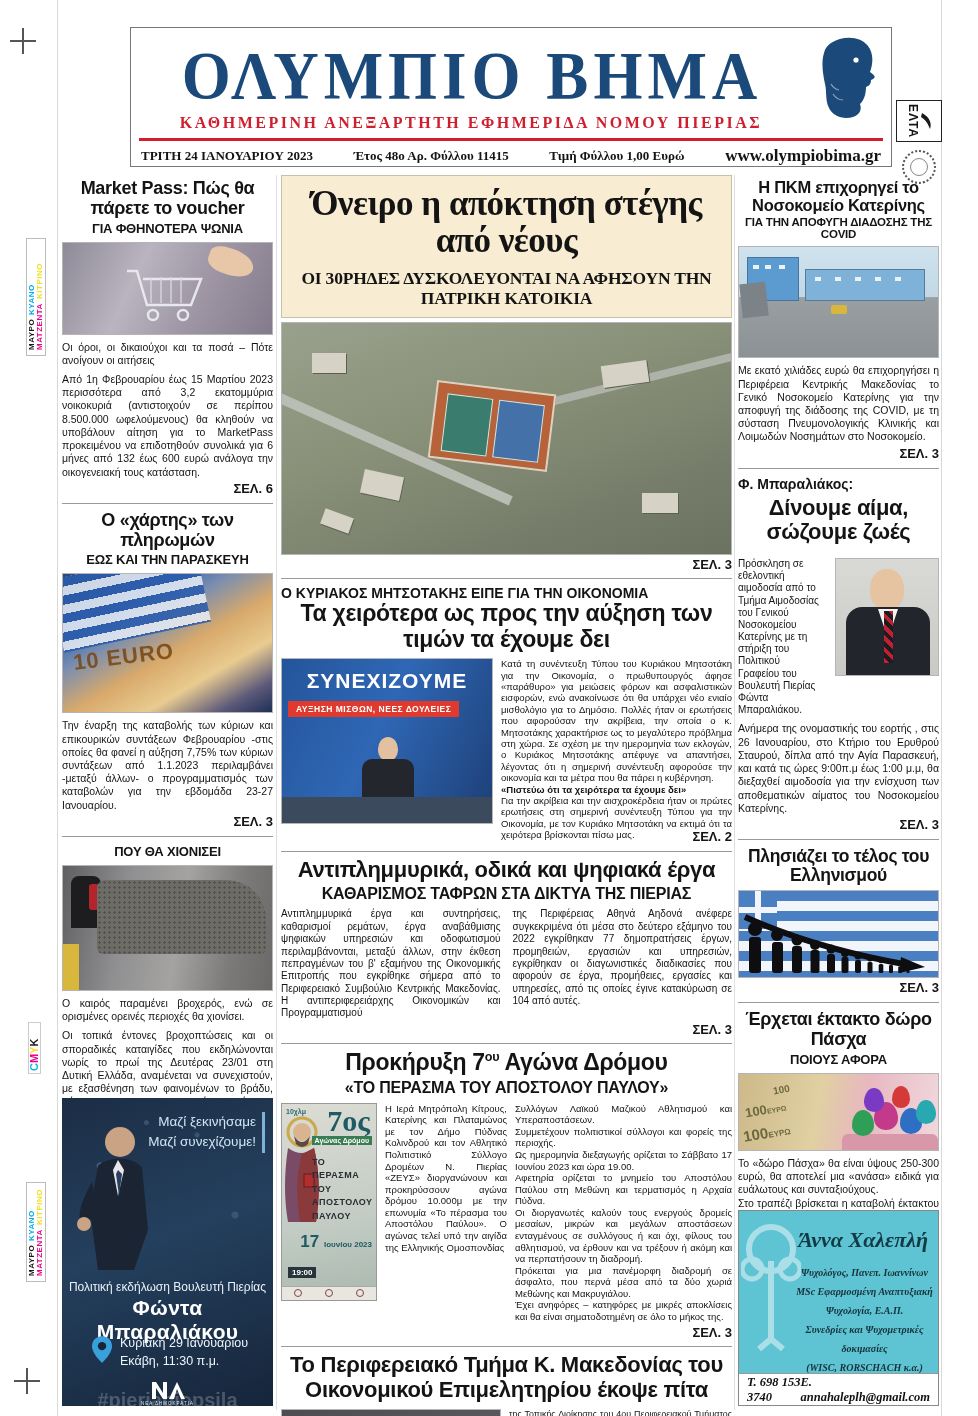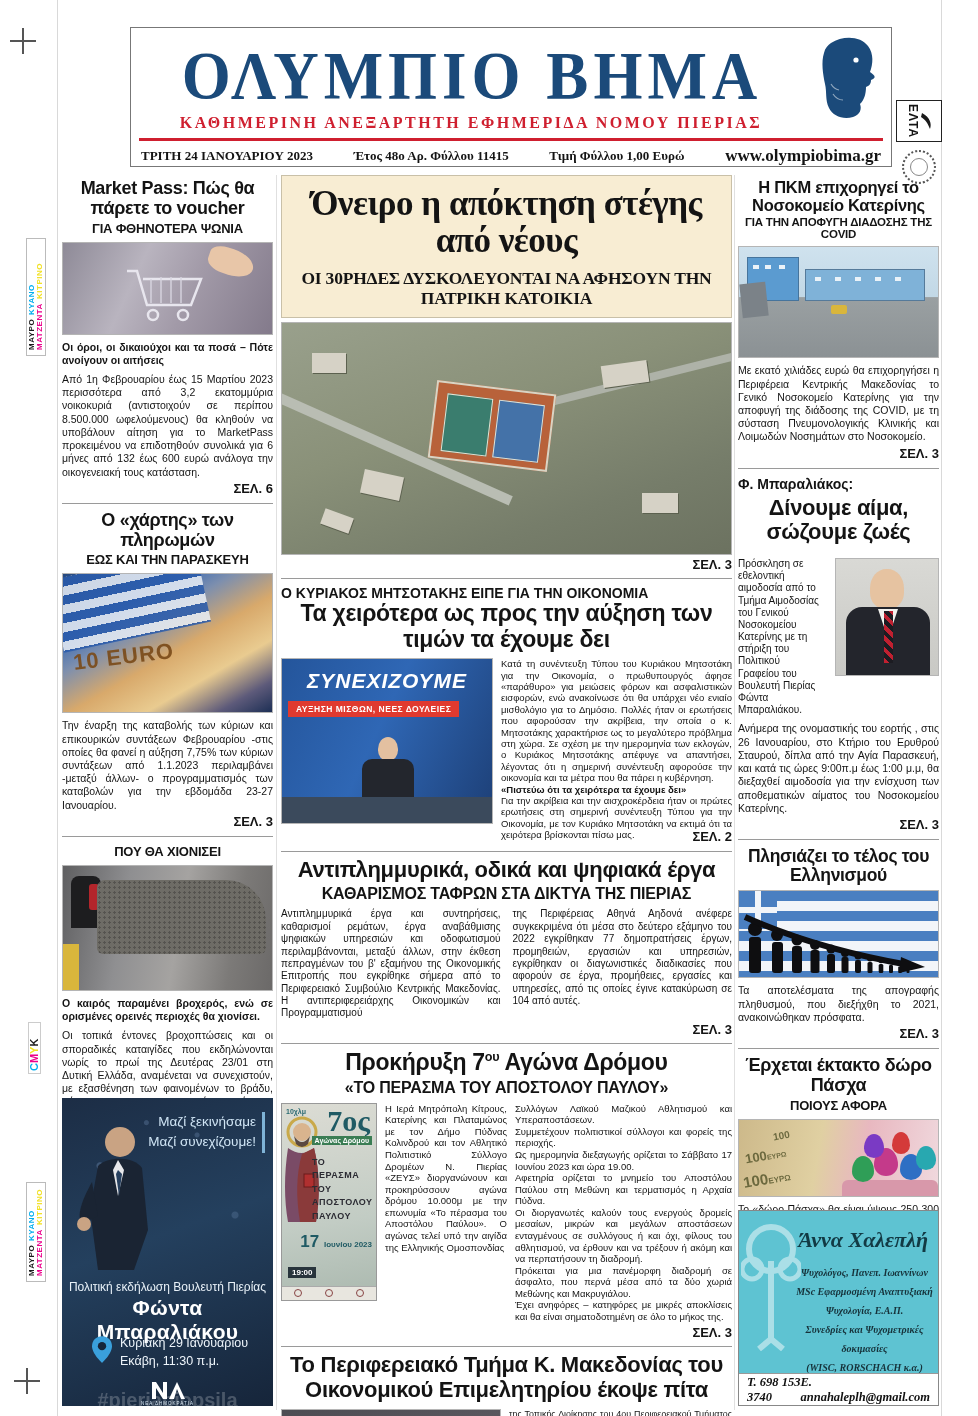--- a/index.html
+++ b/index.html
@@ -51,21 +51,21 @@
   .crule{height:1px;background:#9a9a9a;margin:6px 0}
 
   
   .t{font-weight:bold;text-align:center;line-height:1.1;letter-spacing:-0.3px}
   .t-left{font-size:18px;margin:4px 0 2px}
   .t-sm{font-size:16.5px}
   .s{font-weight:bold;text-align:center;font-size:13px;margin:2px 0 6px;letter-spacing:-0.2px}
   .s-sm{font-size:11.5px}
   .photo{position:relative;overflow:hidden;border:1px solid #b5b5b5}
   .body{font-size:10.5px;line-height:1.26;text-align:justify;margin-top:6px}
-  .lead{font-weight:bold}
+  .lead{font-weight:normal}
   .pref{text-align:right;font-weight:bold;font-size:13px;margin-top:2px}
 
   
   .ph-market{height:93px;background:linear-gradient(115deg,#8e8a97 0%,#b9b4bf 35%,#a29aa8 60%,#837a8b 100%)}
   .ph-market .hand{position:absolute;right:18px;top:6px;width:46px;height:26px;background:#e8c6a8;border-radius:40% 60% 55% 45%;transform:rotate(18deg)}
   .ph-market svg{position:absolute;left:58px;top:22px}
   .ph-euro{height:140px;background:linear-gradient(150deg,#274a80 0%,#3f6db3 26%,#7d8fae 38%,#d8a96b 55%,#e9cb90 72%,#5d5a7a 88%,#1d2f55 100%)}
   .flagbit{position:absolute;left:-8px;top:-10px;width:150px;height:74px;transform:rotate(-12deg);
            background:repeating-linear-gradient(180deg,#2a5bab 0 9px,#e9eef5 9px 18px);opacity:.85}
   .euro-label{position:absolute;left:10px;bottom:42px;font-weight:bold;font-size:22px;color:#7a4a18;
@@ -104,21 +104,21 @@
   .ph-aerial .road2{position:absolute;right:-30px;top:60px;width:300px;height:8px;background:#aeb2a8;transform:rotate(-14deg)}
   .court-wrap{position:absolute;left:150px;top:64px;width:120px;height:78px;background:#b8623a;transform:rotate(7deg);border:2px solid #d8d4c4}
   .court{position:absolute;left:10px;top:10px;width:46px;height:58px;background:#3a7d6e;border:1px solid #e5e2d2}
   .court2{position:absolute;left:62px;top:10px;width:46px;height:58px;background:#4472a8;border:1px solid #e5e2d2}
   .roof{position:absolute;background:#d6d2c6;box-shadow:1px 1px 0 #5c614f}
   .c-kicker{font-weight:bold;font-size:14px;margin:6px 0 0}
   .c-head{font-weight:bold;font-size:23px;text-align:center;line-height:1.12;letter-spacing:-0.3px}
   .c-sub{font-weight:bold;font-size:16px;text-align:center;margin-top:3px;letter-spacing:-0.2px}
   .m-row{display:flex;gap:8px;margin-top:6px}
   .ph-mitso{flex:0 0 212px;height:166px;background:linear-gradient(115deg,#24559b 0%,#2f67b5 45%,#1d3f76 100%)}
-  .ph-mitso .syn{position:absolute;left:0;right:0;top:10px;text-align:center;color:#fff;font-weight:bold;font-size:21px;font-style:italic;letter-spacing:1px}
+  .ph-mitso .syn{position:absolute;left:0;right:0;top:10px;text-align:center;color:#fff;font-weight:bold;font-size:21px;letter-spacing:1px}
   .ph-mitso .banner{position:absolute;left:6px;top:42px;background:#e03a2f;color:#fff;font-weight:bold;font-size:8.5px;padding:3px 8px;letter-spacing:.5px}
   .pm-man-head{position:absolute;left:96px;top:78px;width:20px;height:24px;border-radius:50% 50% 45% 45%;background:#e3c0a0}
   .pm-man-body{position:absolute;left:80px;top:100px;width:52px;height:40px;border-radius:10px 10px 0 0;background:#23262d}
   .pm-desk{position:absolute;left:0;right:0;bottom:0;height:26px;background:#3b4a5c}
   .m-body{font-size:9.5px;line-height:1.2;text-align:justify}
   .m-pull{display:block;font-weight:bold}
   .m-pref{float:right;font-weight:bold;font-size:13px}
   .two-col{display:flex;gap:12px;margin-top:5px}
   .two-col .cell{flex:1;font-size:10px;line-height:1.24;text-align:justify}
   .sup{font-size:.55em;vertical-align:super}
@@ -504,21 +504,20 @@
               <rect x="146" y="52" width="4" height="8" rx="1.2"></rect>
             <circle cx="157" cy="50.5" r="2.1"></circle>
               <rect x="155.2" y="53.5" width="3.6" height="6.5" rx="1"></rect>
             <circle cx="165" cy="51.5" r="1.8"></circle>
               <rect x="163.5" y="54" width="3" height="6" rx="1"></rect>
           </g>
           <path d="M2 4 C 60 30, 120 44, 166 52" stroke="#0e0e10" stroke-width="6" fill="none"></path>
           <path d="M158 44 L182 54 L156 60 Z" fill="#0e0e10"></path>
         </svg>
       </div>
-      <p class="body">Τα αποτελέσματα της απογραφής πληθυσμού, που διεξήχθη το 2021, ανακοινώθηκαν πρόσφατα.</p>
       <div class="pref">ΣΕΛ. 3</div>
     </section>
     <div class="rule"></div>
 
     <section>
       <h2 class="t" style="font-size:18px;margin:2px 0">Έρχεται έκτακτο δώρο Πάσχα</h2>
       <h3 class="s">ΠΟΙΟΥΣ ΑΦΟΡΑ</h3>
       <div class="photo ph-easter">
         <span class="e-money" style="left:6px;top:28px;font-size:13px"><span>100</span><small style="font-size:7px">ΕΥΡΩ</small></span>
         <span class="e-money" style="left:4px;top:50px;font-size:15px"><span>100</span><small style="font-size:8px">ΕΥΡΩ</small></span>

